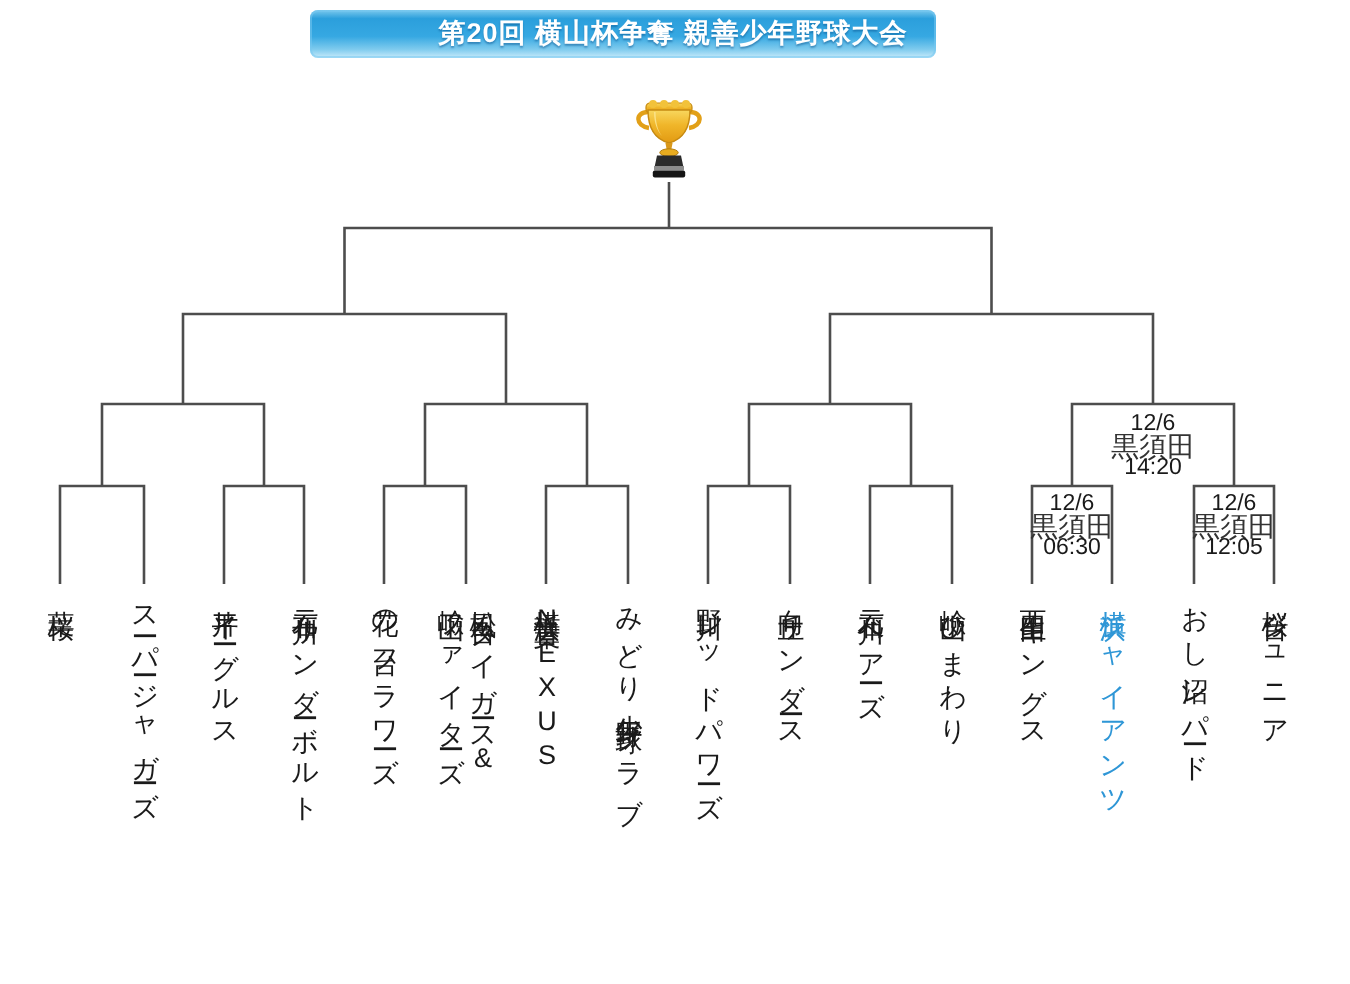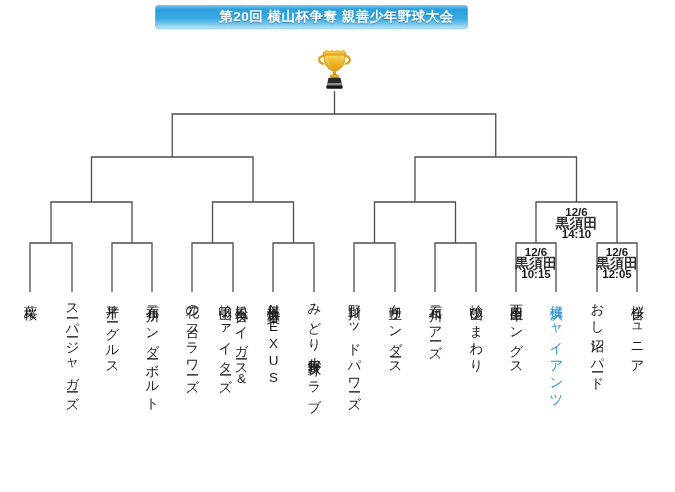--- a/index.html
+++ b/index.html
@@ -28,21 +28,21 @@
   
   .team {
     position:absolute; top:294px; transform:translateX(-50%);
     writing-mode:vertical-rl; text-orientation:upright;
     white-space:pre-line; line-height:16px; letter-spacing:2px;
     font-size:13.5px; color:#1a1a1a; text-align:start;
   }
   
   .note {
     position:absolute; transform:translateX(-50%);
-    text-align:center; white-space:nowrap; color:#1a1a1a;font-weight:bold;
+    text-align:center; white-space:nowrap; color:#1a1a1a;
   }
   .note-date { font-size:11.5px; line-height:12px; }
   .note-venue { font-size:14px; line-height:10px; color:#333333; }
   .note-time { font-size:11.5px; line-height:13px; }
 </style>
 </head>
 <body>
 
 <div id="stage">
 
@@ -100,26 +100,26 @@
       <path d="M354 292 V243 H395 V292"></path>
       <path d="M435 292 V243 H476 V292"></path>
       <path d="M516 292 V243 H556 V292"></path>
       <path d="M597 292 V243 H637 V292"></path>
     </g>
   </svg>
 
   <div class="note" style="left:576.5px; top:206px">
     <div class="note-date">12/6</div>
     <div class="note-venue">黒須田</div>
-    <div class="note-time">14:10</div>
+    <div class="note-time">14:20</div>
   </div>
   <div class="note" style="left:536px; top:246px">
     <div class="note-date">12/6</div>
     <div class="note-venue">黒須田</div>
-    <div class="note-time">10:15</div>
+    <div class="note-time">06:30</div>
   </div>
   <div class="note" style="left:617px; top:246px">
     <div class="note-date">12/6</div>
     <div class="note-venue">黒須田</div>
     <div class="note-time">12:05</div>
   </div>
 
   <div class="team" style="left:30px">葉桜</div>
   <div class="team" style="left:72px">スーパージャガーズ</div>
   <div class="team" style="left:112px">片平イーグルス</div>

